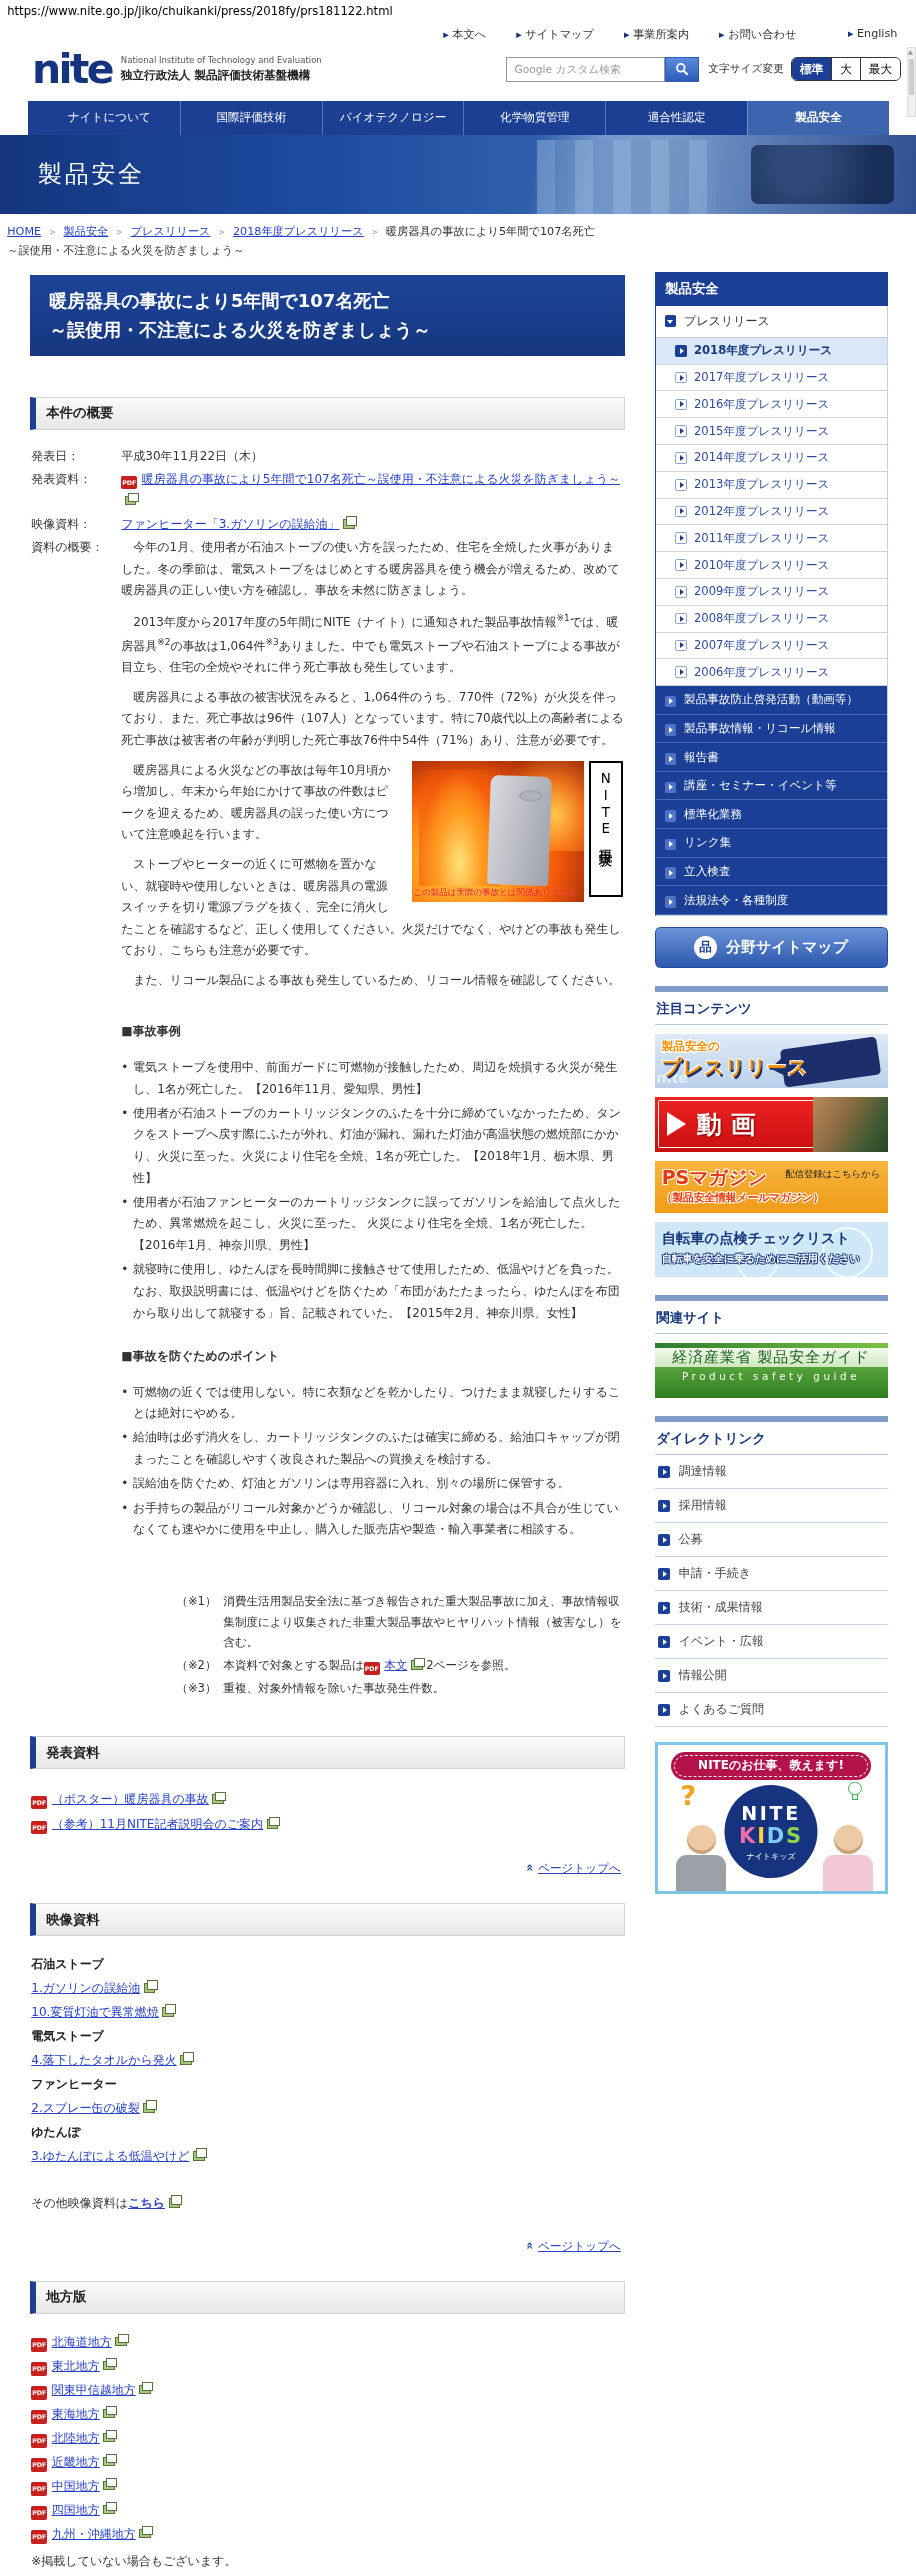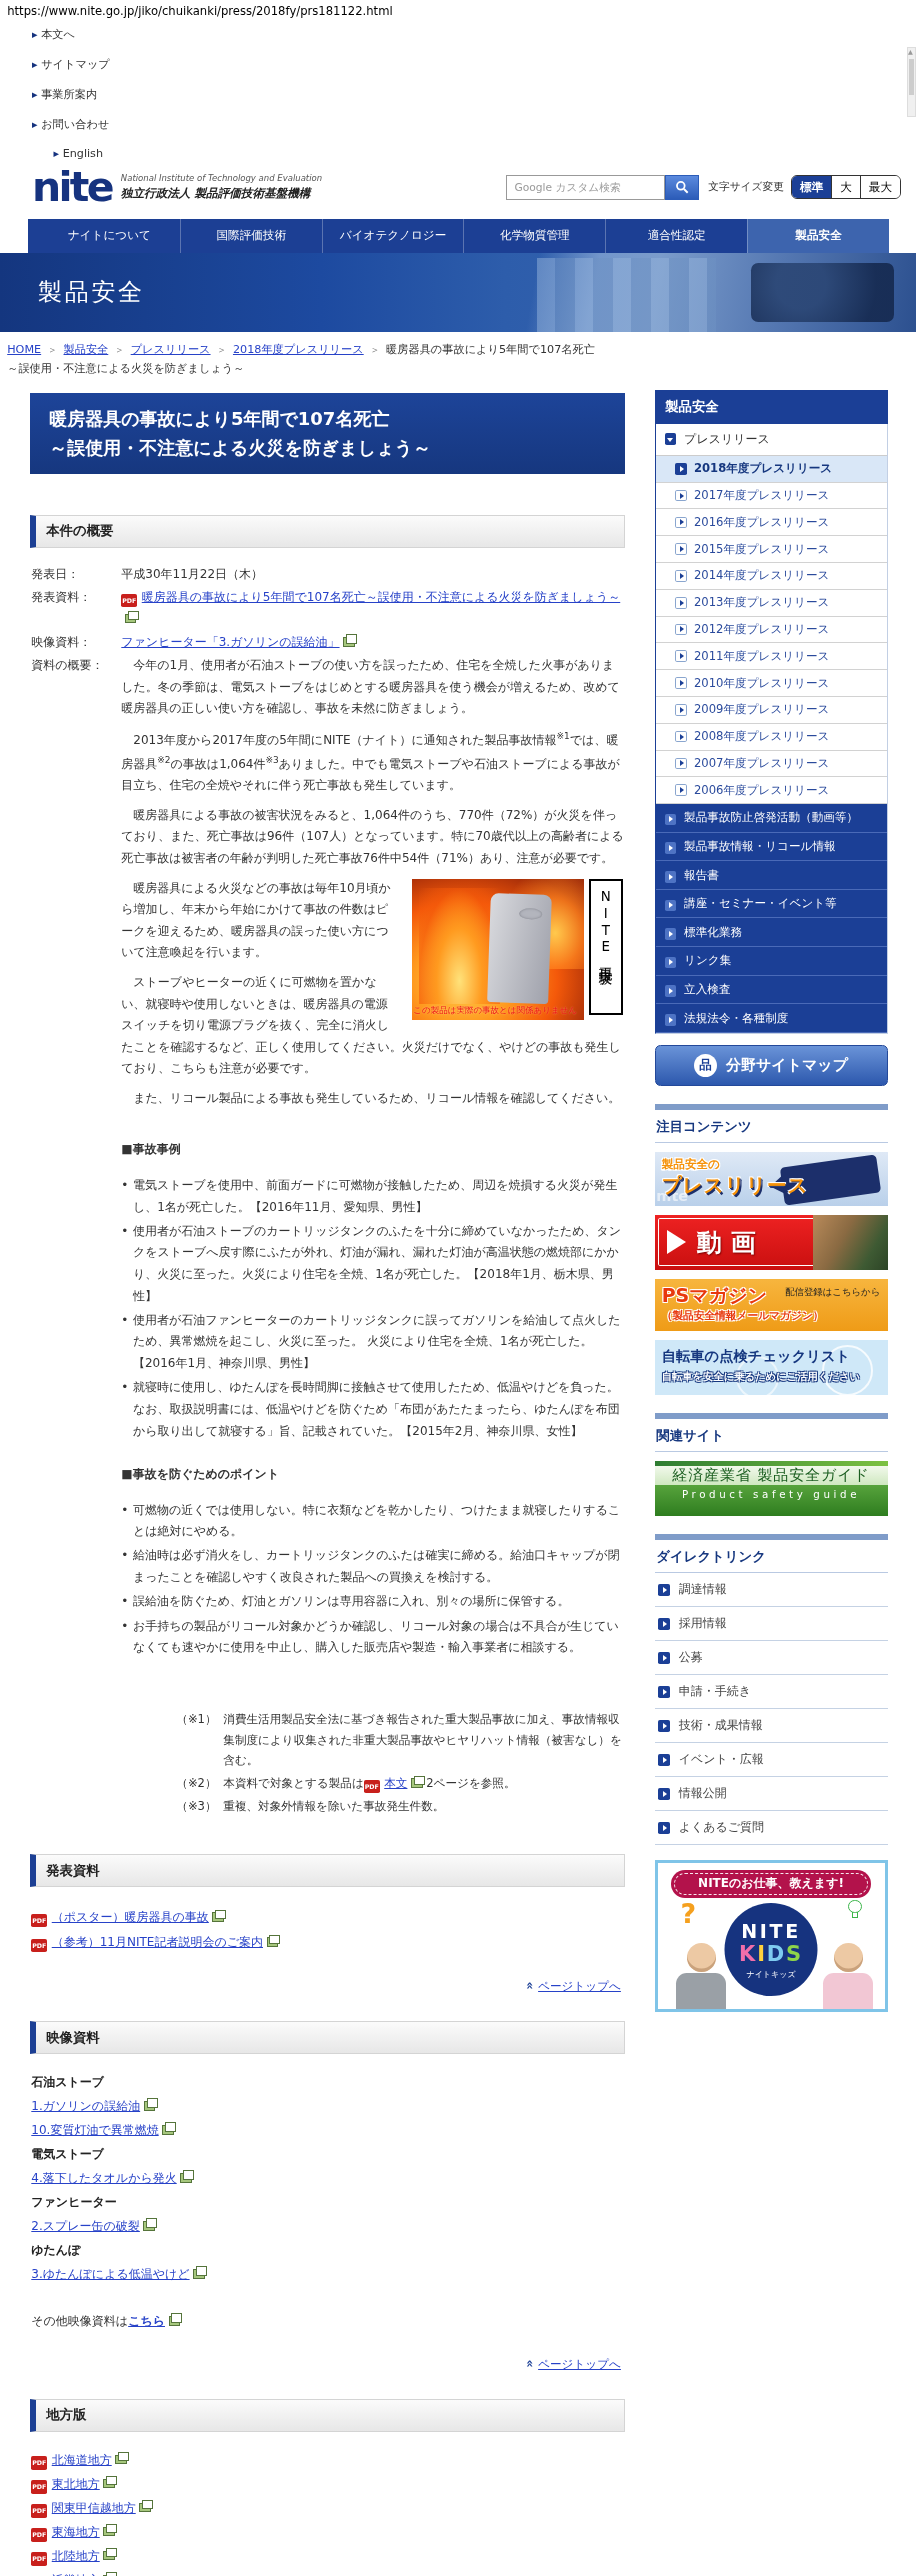--- a/index.html
+++ b/index.html
@@ -3,28 +3,28 @@
 <meta charset="utf-8">
 <style>
   * { box-sizing: border-box; }
   body { margin:0; background:#fff; font-family:"DejaVu Sans","Liberation Sans",sans-serif; color:#333; }
   .page { width:917px; position:relative; background:#fff; }
   a { color:#2742c8; text-decoration:underline; cursor:pointer; }
   
   .url-bar { font-size:11.6px; color:#000; padding:3.6px 7.2px 1.8px; }
   
   .site-header { padding:5.4px 16px 7.2px 32px; position:relative; }
-  .util-row { display:flex; justify-content:flex-end; gap:15px; font-size:11.2px; margin:1.8px 3.6px 7.2px 0;flex-direction:column; }
+  .util-row { display:flex; justify-content:flex-end; gap:30px; font-size:11.2px; margin:1.8px 3.6px 7.2px 0; }
   .util-row a { color:#333; text-decoration:none; }
   .util-row a::before { content:"▶"; font-size:7.2px; color:#16337f; margin-right:3.6px; vertical-align:0.9px; }
   .util-row a.en { margin-left:21.5px; }
   .header-main { display:flex; justify-content:space-between; align-items:center; }
   .logo { display:flex; align-items:center; }
   .logo-brand { font-size:41px; font-weight:bold; color:#16337f; letter-spacing:-2.7px; line-height:1; }
-  .logo-txt { margin-left:9px;font-style:italic; }
+  .logo-txt { margin-left:9px; }
   .logo-l1 { font-size:8.5px; color:#555; }
   .logo-l2 { font-size:11.6px; font-weight:bold; color:#222; margin-top:2.7px; }
   .search-zone { display:flex; align-items:center; gap:9px; }
   .search-box { display:flex; }
   .search-box input { width:159px; height:25px; border:0.9px solid #999; padding:0 7.2px; font-size:10.7px; font-family:inherit; }
   .search-box input::placeholder { color:#9a9a9a; }
   .search-btn { width:34px; height:25px; border:0.9px solid #2c5cb8; background:linear-gradient(#5b8ade,#2c5cb8); display:flex; align-items:center; justify-content:center; cursor:pointer; }
   .fontsize { display:flex; align-items:center; gap:7.2px; font-size:10.7px; }
   .fs-btns { display:flex; border:0.9px solid #333; border-radius:6px; overflow:hidden; }
   .fs-btn { padding:3.6px 8px; font-size:11.6px; background:#fff; color:#000; cursor:pointer; border-left:0.9px solid #333; }
@@ -318,20 +318,21 @@
       <div class="sec-bar">地方版</div>
       <div class="vid-rows">
         <div><span class="pdf-ico"></span><a>北海道地方</a><span class="win-ico"></span></div>
         <div><span class="pdf-ico"></span><a>東北地方</a><span class="win-ico"></span></div>
         <div><span class="pdf-ico"></span><a>関東甲信越地方</a><span class="win-ico"></span></div>
         <div><span class="pdf-ico"></span><a>東海地方</a><span class="win-ico"></span></div>
         <div><span class="pdf-ico"></span><a>北陸地方</a><span class="win-ico"></span></div>
         <div><span class="pdf-ico"></span><a>近畿地方</a><span class="win-ico"></span></div>
         <div><span class="pdf-ico"></span><a>中国地方</a><span class="win-ico"></span></div>
         <div><span class="pdf-ico"></span><a>四国地方</a><span class="win-ico"></span></div>
+        <div><span class="pdf-ico"></span><a>九州・沖縄地方</a><span class="win-ico"></span></div>
         <div class="reg-note">※掲載していない場合もございます。</div>
       </div>
 
     </main>
 
     <aside>
       <div class="side-title">製品安全</div>
       <div class="side-nav">
         <div class="press-parent">
           <span class="sq down"></span>

